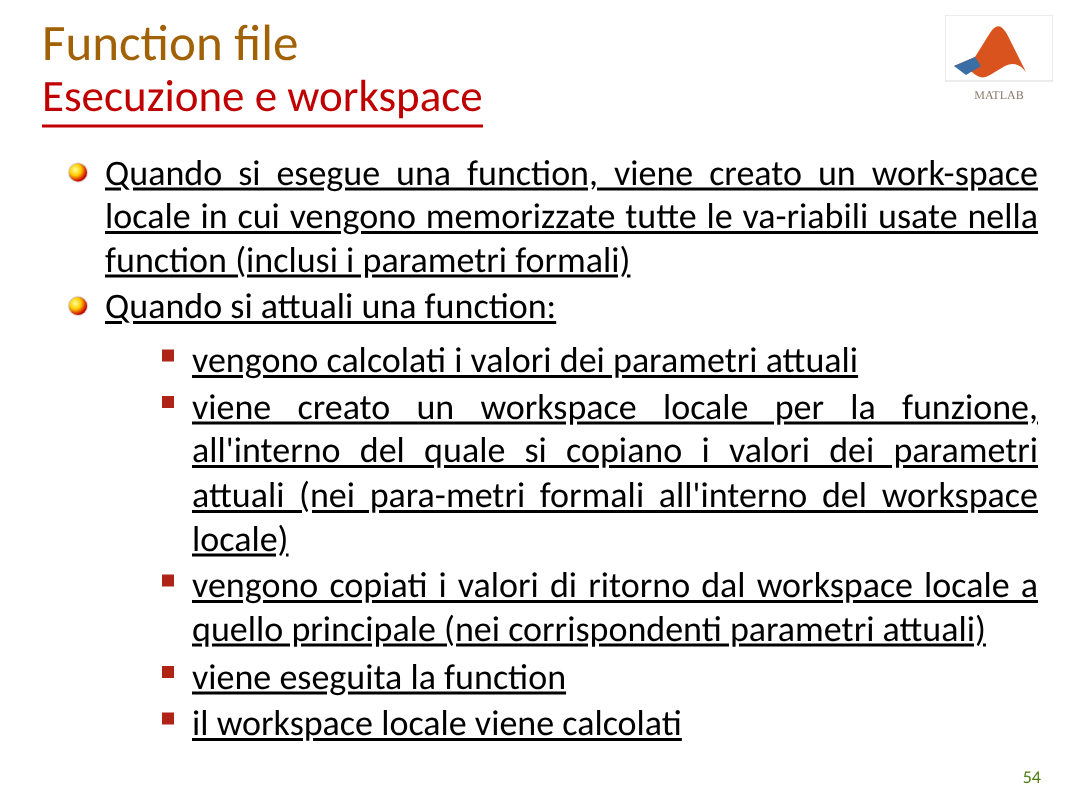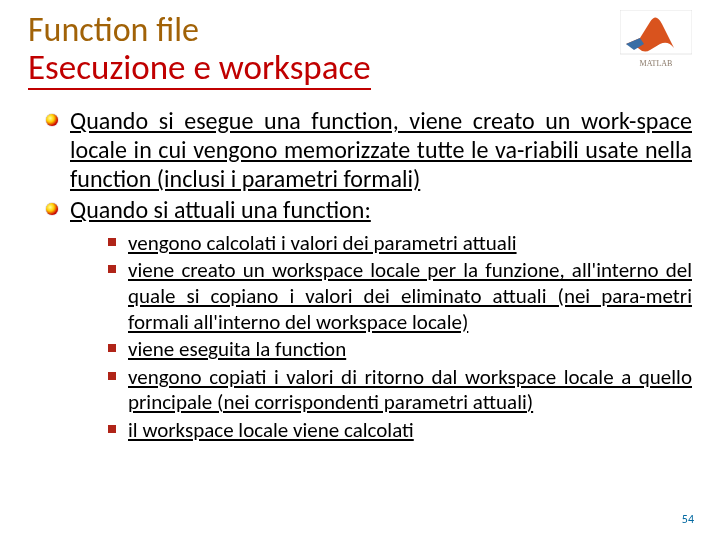--- a/index.html
+++ b/index.html
@@ -1,28 +1,28 @@
 <!DOCTYPE html>
 <html><head>
 <meta charset="utf-8">
 <style>
   * { margin: 0; padding: 0; box-sizing: border-box; }
   html, body { width: 720px; height: 540px; font-family: Calibri, Arial, sans-serif; background: #fff; color: #000; }
   .slide { position: relative; width: 720px; height: 540px; padding: 12px 28px 20px 28px; }
-  .logo { position: absolute; top: 10px; right: 28px; width: 72px; height: 60px; }
+  .logo { position: absolute; top: 10px; right: 18px; width: 72px; height: 60px; }
   .title { font-size: 34px; font-weight: 400; color: #a16207; line-height: 1.05; }
-  .subtitle { font-size: 35px; font-weight: 400; color: #c00000; border-bottom: 2px solid #c00000; display: inline-block; padding-bottom: 0; margin-top: -2px; }
+  .subtitle { font-size: 30px; font-weight: 400; color: #c00000; border-bottom: 2px solid #c00000; display: inline-block; padding-bottom: 0; margin-top: -2px; }
   .content { margin-top: 16px; }
   ul.level1 { list-style: none; padding-left: 0; margin-left: 18px; text-decoration: underline; }
   ul.level1 > li { position: relative; padding-left: 24px; font-size: 24px; line-height: 1.22; text-align: justify; margin-bottom: 2px; }
   ul.level1 > li::before { content: ""; position: absolute; left: 0; top: 8px; width: 12px; height: 12px; background: radial-gradient(circle at 35% 35%, #ff9 0%, #fc0 35%, #c00 70%, #800 100%); border-radius: 50%; box-shadow: 0 0 1px #400; }
   ul.level2 { list-style: none; padding-left: 0; margin: 6px 0 0 38px; }
-  ul.level2 > li { position: relative; padding-left: 20px; font-size: 21px; line-height: 1.22; text-align: justify; margin-bottom: 2px; }
+  ul.level2 > li { position: relative; padding-left: 20px; font-size: 24px; line-height: 1.22; text-align: justify; margin-bottom: 2px; }
   ul.level2 > li::before { content: ""; position: absolute; left: 0; top: 7px; width: 8px; height: 8px; background: #b02418; }
-  .pagenum { position: absolute; right: 26px; bottom: 14px; font-size: 12px; color: #0369a1; }
+  .pagenum { position: absolute; right: 26px; bottom: 14px; font-size: 12px; color: #4d7c0f; }
   .logo svg { width: 100%; height: 100%; }
 </style>
 </head>
 <body>
 
 <div class="slide">
 
   <div class="logo">
     <svg viewBox="0 0 72 60">
       <rect x="0" y="0" width="72" height="44" fill="#fff" stroke="#ccc" stroke-width="0.5"></rect>
@@ -36,23 +36,23 @@
     <div class="title">Function file</div>
     <div><span class="subtitle">Esecuzione e workspace</span></div>
   </div>
 
   <div class="content">
     <ul class="level1">
       <li><span>Quando si esegue una function, viene creato un work-space locale in cui vengono memorizzate tutte le va-riabili usate nella function (inclusi i parametri formali)</span></li>
       <li><span>Quando si attuali una function:</span>
         <ul class="level2">
           <li><span>vengono calcolati i valori dei parametri attuali</span></li>
-          <li><span>viene creato un workspace locale per la funzione, all'interno del quale si copiano i valori dei eliminato attuali (nei para-metri formali all'interno del workspace locale)</span></li>
+          <li><span>viene creato un workspace locale per la funzione, all'interno del quale si copiano i valori dei parametri attuali (nei para-metri formali all'interno del workspace locale)</span></li>
+          <li><span>vengono copiati i valori di ritorno dal workspace locale a quello principale (nei corrispondenti parametri attuali)</span></li>
           <li><span>viene eseguita la function</span></li>
-          <li><span>vengono copiati i valori di ritorno dal workspace locale a quello principale (nei corrispondenti parametri attuali)</span></li>
           <li><span>il workspace locale viene calcolati</span></li>
         </ul>
       </li>
     </ul>
   </div>
 
   <div class="pagenum">54</div>
 </div>
 
 </body></html>

